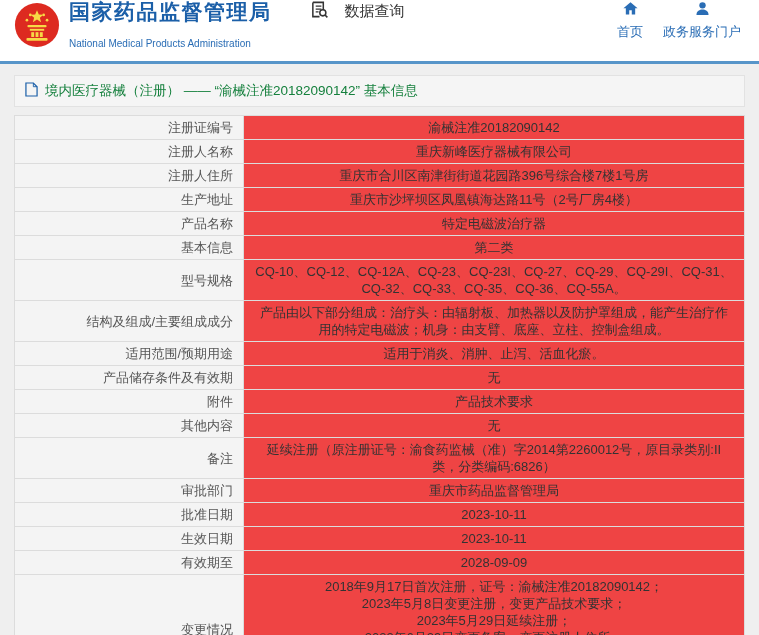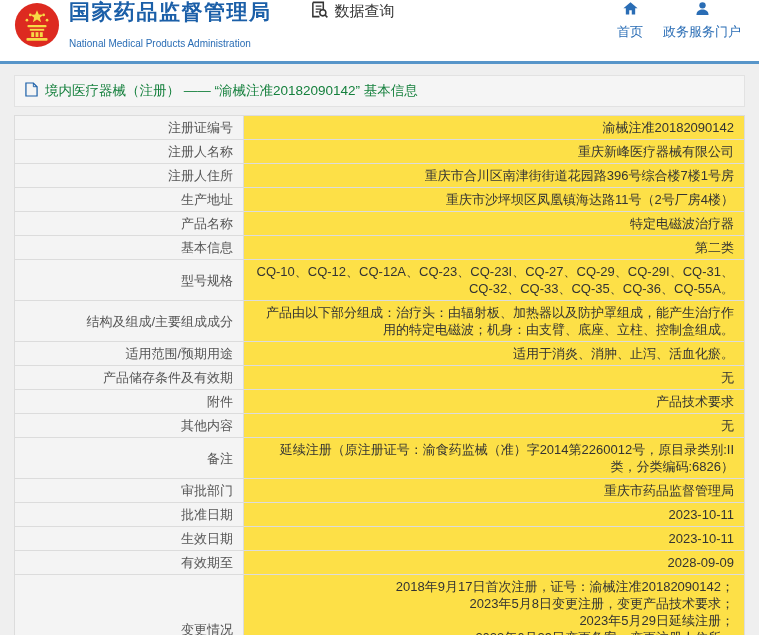--- a/index.html
+++ b/index.html
@@ -11,21 +11,21 @@
   
   .header{
     background:#ffffff;height:64px;display:flex;align-items:flex-start;
     padding:0 14px;box-sizing:border-box;border-bottom:3px solid #5795c9;
   }
   .logo-group{display:flex;align-items:center;gap:9px;}
   .emblem{width:46px;height:46px;flex:0 0 auto;}
   .titles{display:flex;flex-direction:column;line-height:1.1;}
   .title-cn{color:#1b5fa8;font-size:21px;font-weight:bold;letter-spacing:1.5px;}
   .title-en{color:#2a6db5;font-size:10px;margin-top:15px;}
-  .data-query{display:flex;align-items:center;gap:6px;margin-left:38px;
+  .data-query{display:flex;align-items:center;gap:16px;margin-left:38px;
     font-size:15px;color:#333;cursor:pointer;}
   .right-nav{margin-left:auto;display:flex;gap:20px;padding-right:4px;}
   .nav-item{display:flex;flex-direction:column;align-items:center;gap:3px;
     color:#2a6db5;font-size:13px;cursor:pointer;}
   
   .main{padding:11px 14px 8px;}
   .breadcrumb{
     display:flex;align-items:center;gap:7px;background:#f5f5f5;
     border:1px solid #e2e2e2;padding:6px 10px;color:#15803d;
     font-size:13.5px;
@@ -34,21 +34,21 @@
     border-collapse:collapse;width:100%;margin-top:8px;font-size:13px;
     background:#fff;table-layout:fixed;
   }
   .info-table th,.info-table td{
     border:1px solid #dcdcdc;padding:3px 10px;vertical-align:middle;
   }
   .info-table th{
     background:#f4f4f4;color:#555;font-weight:normal;text-align:right;
     width:208px;line-height:17px;margin-left:8px;
   }
-  .info-table td{color:#333;background:#fde047;text-align:right;line-height:17px;word-break:break-all;}
+  .info-table td{color:#333;background:#ef4444;text-align:center;line-height:17px;word-break:break-all;}
   .preline{white-space:pre-line;}
   .icon{flex:0 0 auto;display:inline-block;}
 </style>
 </head>
 <body>
 
 <div class="header">
   <div class="logo-group">
     <span class="icon emblem">
       <svg viewBox="0 0 48 48" width="46" height="46">

